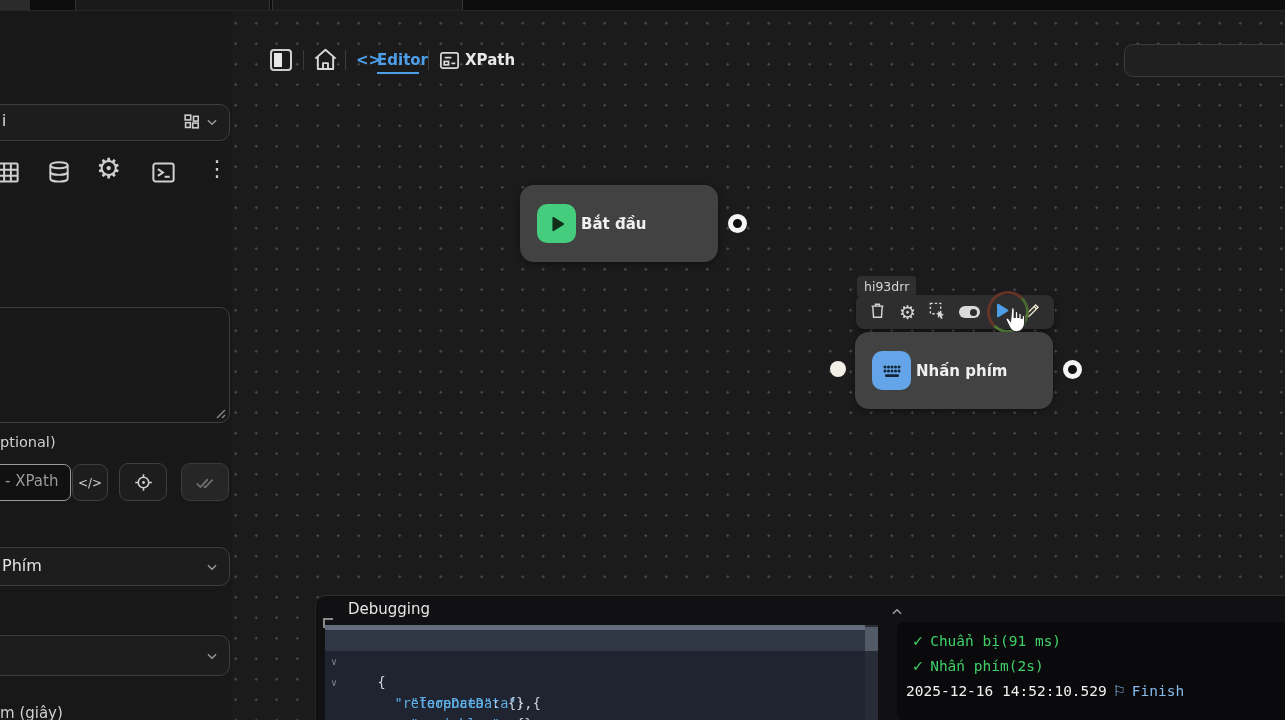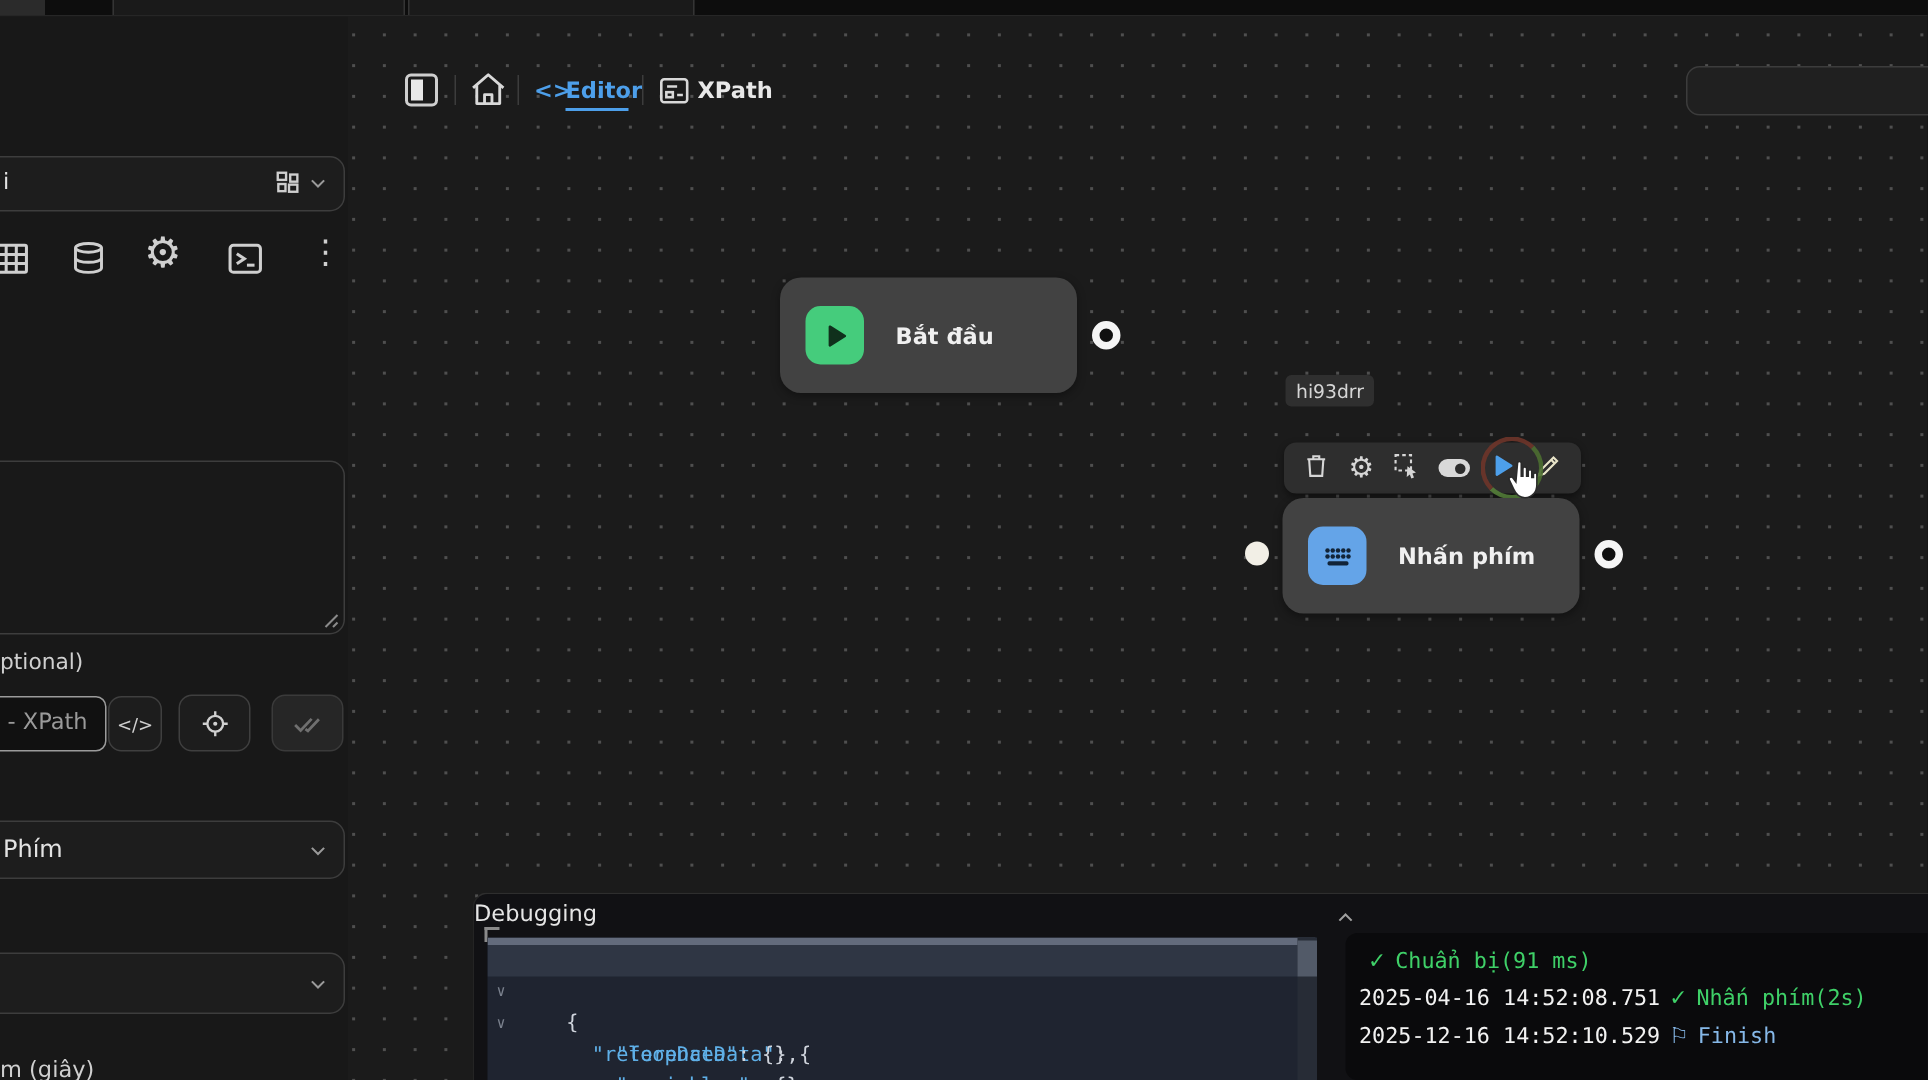--- a/index.html
+++ b/index.html
@@ -23,21 +23,21 @@
   .sbtn{border:1px solid #3f3f3f;border-radius:9px;background:#1d1d1d;box-sizing:border-box;
     display:flex;align-items:center;justify-content:center;color:#d0d0d0;}
   
   .divider{width:1px;height:20px;background:#3c3c3c;}
   .tblabel{font-size:15px;color:#e8e8e8;font-weight:bold;}
   .blue{color:#4d9fea;}
   
   .node{width:198px;height:77px;background:#424242;border-radius:14px;box-shadow:0 2px 6px rgba(0,0,0,.35);
     display:flex;align-items:center;}
   .nodeicon{width:39px;height:39px;border-radius:10px;margin-left:17px;display:flex;align-items:center;justify-content:center;}
-  .nodelabel{color:#f0f0f0;font-size:15px;font-weight:600;margin-left:21px;}
+  .nodelabel{color:#f0f0f0;font-size:15px;font-weight:600;margin-left:5px;}
   .port-out{width:19px;height:19px;border-radius:50%;background:#101010;border:5px solid #f5f5f5;box-sizing:border-box;}
   .port-in{width:16px;height:16px;border-radius:50%;background:#f2efe6;}
   
   .htoolbar{width:198px;height:34px;background:#2e2e2e;border-radius:8px;box-shadow:0 2px 5px rgba(0,0,0,.4);
     display:flex;align-items:center;justify-content:space-between;padding:0 12px;box-sizing:border-box;}
   .tooltip{background:#2f2f2f;border-radius:4px;color:#d6d6d6;font-size:12.5px;padding:3px 7px;}
   .clickring{width:42px;height:42px;border-radius:50%;box-sizing:border-box;border:3.5px solid;
     border-color:#6e352a #4c6e31 #55803a #6e352a;opacity:.9;}
   .toggleicon{width:21px;height:12px;border-radius:7px;background:#d9d9d9;position:relative;}
   .toggleicon::after{content:"";position:absolute;right:3px;top:2.5px;width:7px;height:7px;border-radius:50%;background:#2d2d2d;}
@@ -189,21 +189,21 @@
 <div class="abs node" style="left:520px;top:185px;">
   <div class="nodeicon" style="background:#45cc7c;">
     <svg width="20" height="20" viewBox="0 0 24 24">
         <path d="M7.5 4.5l12 7.5-12 7.5z" fill="#10301c" stroke="#10301c" stroke-width="2" stroke-linejoin="round"></path>
       </svg>
   </div>
   <div class="nodelabel">Bắt đầu</div>
 </div>
 <div class="abs port-out" style="left:728px;top:214px;"></div>
 
-<div class="abs tooltip" style="left:857px;top:250px;">hi93drr</div>
+<div class="abs tooltip" style="left:857px;top:276px;">hi93drr</div>
 
 <div class="abs htoolbar" style="left:856px;top:295px;">
   <span>
     <svg width="19" height="19" viewBox="0 0 24 24" fill="none" stroke="#d6d6d6" stroke-width="1.8">
         <path d="M4.5 6.5h15M9.5 6.5V4h5v2.5"></path>
         <path d="M6 6.5l1 14h10l1-14"></path>
       </svg>
   </span>
   <span style="font-size:19px;color:#d6d6d6;line-height:1;">⚙</span>
   <span>
@@ -250,21 +250,21 @@
 <div class="abs port-in" style="left:830px;top:361px;"></div>
 <div class="abs port-out" style="left:1063px;top:360px;"></div>
 
 <div class="abs" style="left:1000px;top:304px;z-index:50;">
   <svg width="30" height="32" viewBox="0 0 32 34">
       <path d="M12.5 5c0-1.6 2.6-1.6 2.6 0v9.4h1.2V9c0-1.6 2.6-1.6 2.6 0v5.4h1.2v-3.6c0-1.5 2.5-1.5 2.5 0v4.4h1.2v-2.1c0-1.4 2.4-1.4 2.4 0v7.2c0 5-3.2 9.3-8.5 9.3-4.5 0-6.4-2.5-7.9-5.9l-3.2-6.8c-.8-1.6 1.4-2.8 2.5-1.4l2.2 2.9z" fill="#ffffff" stroke="#2a2a2a" stroke-width="1.1"></path>
     </svg>
 </div>
 
 <div class="abs debugpanel"></div>
-<div class="abs debugtitle" style="left:316px;top:600px;">Debugging</div>
+<div class="abs debugtitle" style="left:348px;top:600px;">Debugging</div>
 <div class="abs cornerglyph" style="left:323px;top:618px;"></div>
 <div class="abs" style="left:889px;top:604px;">
   <svg width="16" height="14" viewBox="0 0 24 24" fill="none" stroke="#a0a0a0" stroke-width="2.4">
       <path d="M5 15l7-7 7 7"></path>
     </svg>
 </div>
 
 <div class="abs jsonview">
   <div class="jsliver"></div>
   <div class="jsel" style="top:5px;"></div>
@@ -289,21 +289,20 @@
       <div class="sbthumb"></div>
     </div>
 </div>
 
 <div class="abs logview">
   <div class="logline" style="top:7px;">
     <span class="licon lok">✓</span>
     <span class="lok">Chuẩn bị(91 ms)</span>
   </div>
   <div class="logline" style="top:32px;">
-    <span class="lts">2025-04-16 14:52:08.751</span>
     <span class="licon lok">✓</span>
     <span class="lok">Nhấn phím(2s)</span>
   </div>
   <div class="logline" style="top:57px;">
     <span class="lts">2025-12-16 14:52:10.529</span>
     <span class="licon lfin">⚐</span>
     <span class="lfin">Finish</span>
   </div>
 </div>
 

